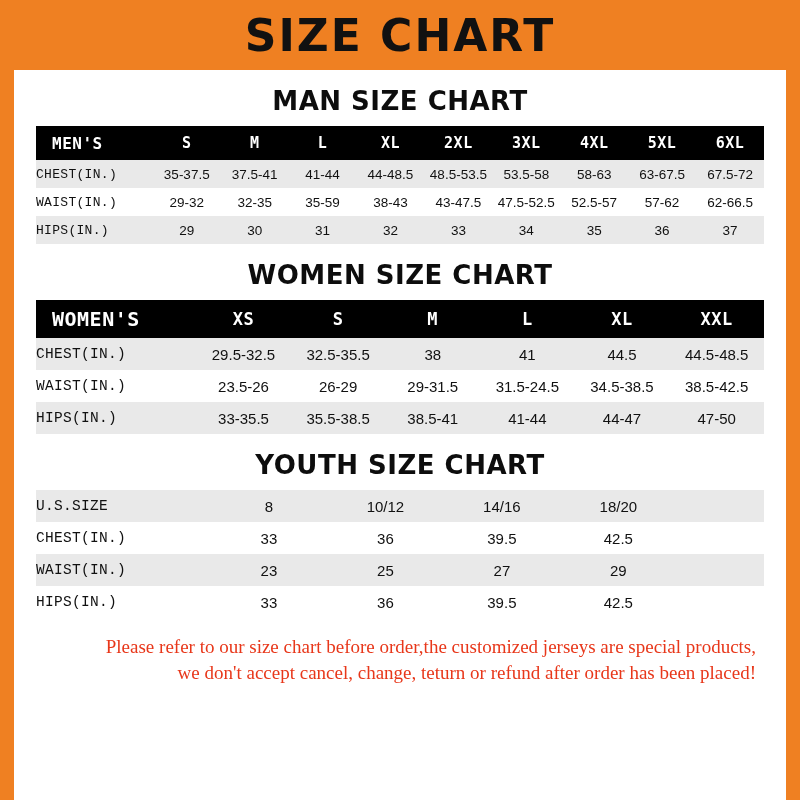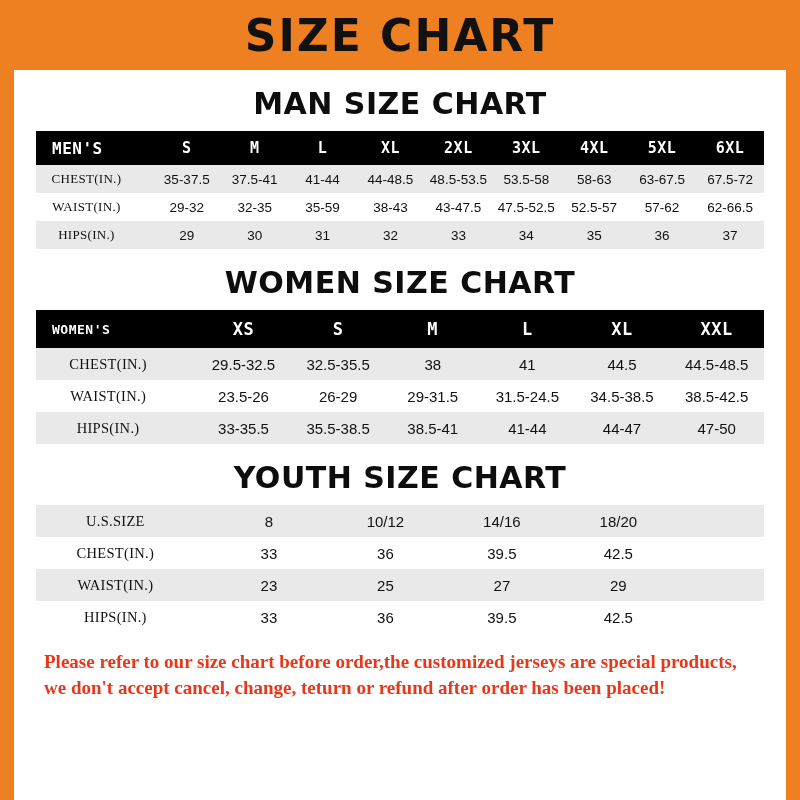--- a/index.html
+++ b/index.html
@@ -37,21 +37,21 @@
     color: #111111;
   }
   .content {
     padding: 0 22px;
     box-sizing: border-box;
   }
   .section-title {
     text-align: center;
     font-family: "DejaVu Sans", sans-serif;
     font-weight: bold;
-    font-size: 30px;
+    font-size: 26px;
     color: #0d0d0d;
     letter-spacing: 0.5px;
     margin: 16px 0 10px 0;
   }
   table.chart {
     width: 100%;
     border-collapse: collapse;
     table-layout: fixed;
   }
   table.chart th, table.chart td {
@@ -76,44 +76,43 @@
     padding-left: 16px;
     font-size: 16px;
   }
   .body-row td {
     height: 28px;
     font-family: "Liberation Sans", sans-serif;
     font-size: 13.5px;
     color: #111111;
   }
   .body-row td.first {
-    font-family: Liberation Serif, serif;
+    font-family: Liberation Mono, monospace;
     font-size: 13px;
     letter-spacing: 0.3px;
-    text-align: center;
+    text-align: left;
     padding-right: 16px;
   }
   .row-light { background: #e9e9e9; }
   .row-white { background: #ffffff; }
 
   
   .big .hdr-row th { height: 38px; font-size: 17px; }
-  .big .hdr-row th.first { font-size: 13px; }
+  .big .hdr-row th.first { font-size: 20px; }
   .big .body-row td { height: 32px; font-size: 15px; }
   .big .body-row td.first { font-size: 14.5px; }
 
   .footer-note {
     margin: 16px 0 0 0;
     padding: 0 8px;
-    text-align: left;
+    text-align: right;
     color: #e8371a;
     font-family: "Liberation Serif", serif;
     font-size: 19px;
     line-height: 1.35;
-    font-weight: bold;
   }
   .footer-note div { white-space: nowrap; }
 </style>
 </head>
 <body>
 
 <div class="page">
 
   <div class="banner">
     <div class="banner-title">SIZE CHART</div>

